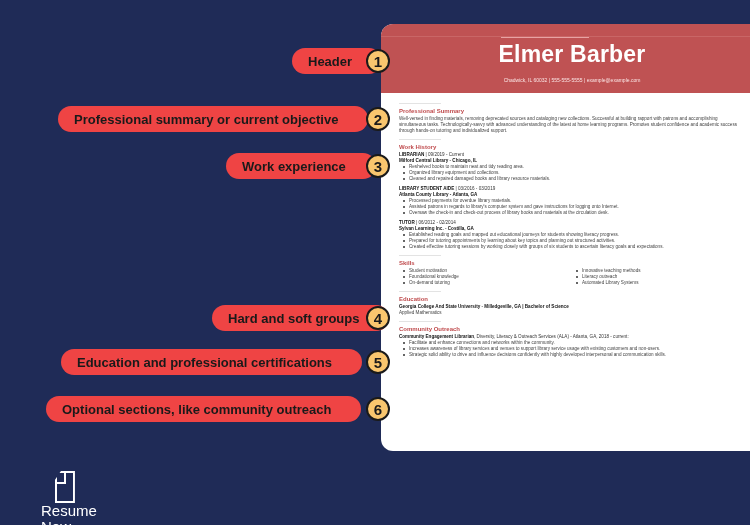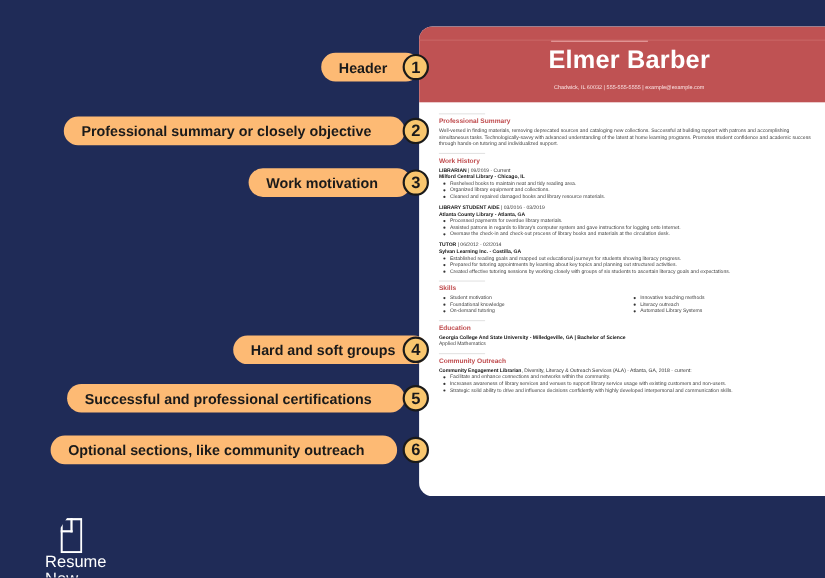--- a/index.html
+++ b/index.html
@@ -22,21 +22,21 @@
   .job { margin-bottom: 4px; }
   .job-line { font-size: 4.6px; line-height: 6px; color: #333; }
   .job-line b { color: #111; }
   .job-co { font-size: 4.6px; line-height: 6px; font-weight: bold; color: #111; }
   ul.bul { list-style: none; padding-left: 4px; }
   ul.bul li { font-size: 4.6px; line-height: 6px; color: #444; position: relative; padding-left: 6px; }
   ul.bul li::before { content: ""; position: absolute; left: 0; top: 2.3px; width: 1.6px; height: 1.6px; background: #333; border-radius: 1px; }
   .skills { display: flex; }
   .skills ul { width: 50%; }
 
-  .pill { position: absolute; height: 26px; background: #fdba74; border-radius: 13px;
+  .pill { position: absolute; height: 26px; background: #ef4444; border-radius: 13px;
           display: flex; align-items: center; justify-content: flex-end; padding-right: 30px; }
   .pill-label { font-size: 13px; font-weight: bold; color: #1a1a1a; white-space: nowrap; padding-left: 16px; }
   .badge { position: absolute; width: 24px; height: 24px; border-radius: 50%; background: #f9c66e;
            border: 2px solid #1a1a1a; display: flex; align-items: center; justify-content: center;
            font-size: 15px; font-weight: bold; color: #1a1a1a; }
 
   .logo { position: absolute; left: 33px; top: 471px; display: flex; align-items: center; flex-direction: column; }
   .logo-doc { width: 20px; height: 32px; border: 2px solid #fff; position: relative; clip-path: polygon(30% 0, 100% 0, 100% 100%, 0 100%, 0 28%); }
   .logo-doc::after { content: ""; position: absolute; left: -2px; top: -2px; width: 9px; height: 11px; border-right: 2px solid #fff; border-bottom: 2px solid #fff; transform: skew(0); }
   .logo-text { margin-left: 8px; color: #fff; font-size: 15px; line-height: 16px; font-weight: normal; }
@@ -125,36 +125,36 @@
     </div>
   </div>
 </div>
 
 <div class="pill" style="left:292px; top:48px;">
   <span class="pill-label">Header</span>
 </div>
 <div class="badge" style="left:366px; top:49px;">1</div>
 
 <div class="pill" style="left:58px; top:106px;">
-  <span class="pill-label">Professional summary or closely objective</span>
+  <span class="pill-label">Professional summary or current objective</span>
 </div>
 <div class="badge" style="left:366px; top:107px;">2</div>
 
 <div class="pill" style="left:226px; top:153px;">
-  <span class="pill-label">Work motivation</span>
+  <span class="pill-label">Work experience</span>
 </div>
 <div class="badge" style="left:366px; top:154px;">3</div>
 
 <div class="pill" style="left:212px; top:305px;">
   <span class="pill-label">Hard and soft groups</span>
 </div>
 <div class="badge" style="left:366px; top:306px;">4</div>
 
 <div class="pill" style="left:61px; top:349px;">
-  <span class="pill-label">Successful and professional certifications</span>
+  <span class="pill-label">Education and professional certifications</span>
 </div>
 <div class="badge" style="left:366px; top:350px;">5</div>
 
 <div class="pill" style="left:46px; top:396px;justify-content:flex-end;">
   <span class="pill-label">Optional sections, like community outreach</span>
 </div>
 <div class="badge" style="left:366px; top:397px;">6</div>
 
 <div class="logo">
   <div class="logo-doc"></div>

